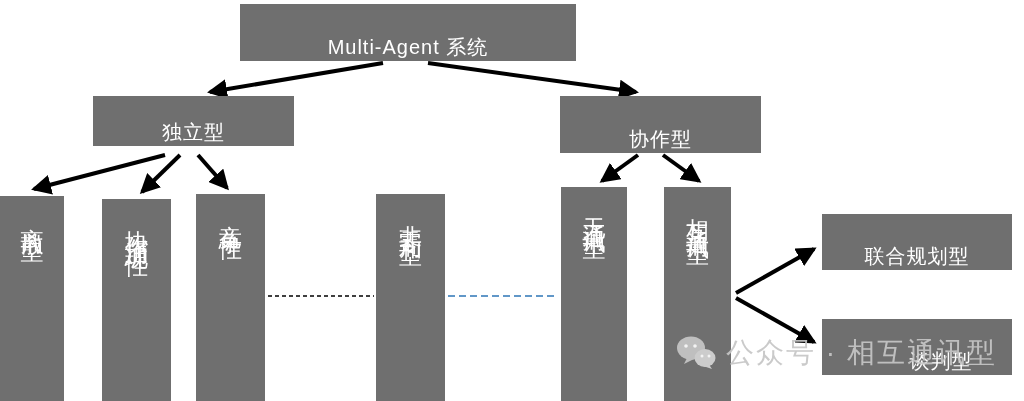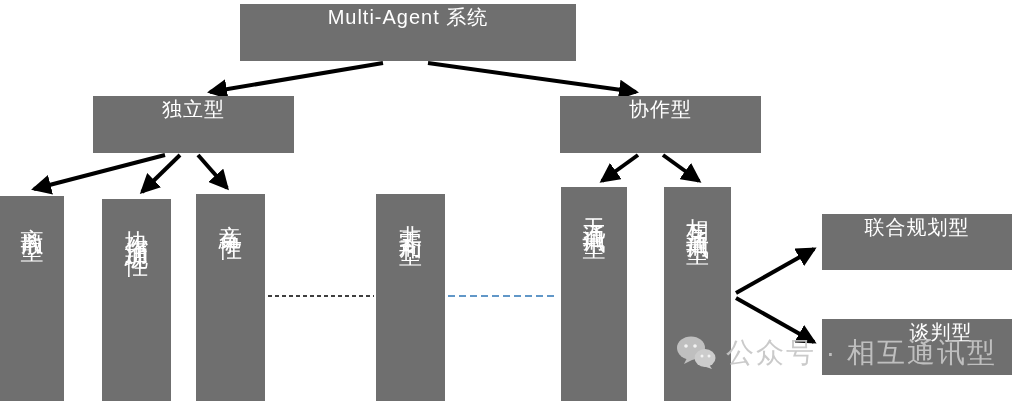--- a/index.html
+++ b/index.html
@@ -27,21 +27,21 @@
   .dash-black { stroke: var(--dash-black); stroke-width: 1.6; stroke-dasharray: 4 3; }
   .dash-blue  { stroke: var(--dash-blue);  stroke-width: 1.6; stroke-dasharray: 7 4; }
   .arrowhead { fill: var(--arrow); }
 
   .box {
     position: absolute;
     background: var(--box-bg);
     color: #ffffff;
     display: flex;
   }
-  .box.h { align-items: flex-start; justify-content: center; }
+  .box.h { align-items: flex-end; justify-content: center; }
   .box.h .lbl { font-size: 20px; letter-spacing: 1px; white-space: nowrap; }
   .box.v { justify-content: center; align-items: flex-start; padding-top: 13px; }
   .box.v .lbl {
     writing-mode: vertical-rl;
     text-orientation: upright;
     font-size: 23px;
     letter-spacing: 6px;
     line-height: 1;
   }
 
@@ -87,21 +87,21 @@
     <line class="arrow" x1="736" y1="298" x2="814" y2="342" marker-end="url(#ah)"></line>
 
     <line class="dash-black" x1="268" y1="296" x2="374" y2="296"></line>
     <line class="dash-blue" x1="448" y1="296" x2="558" y2="296"></line>
   </svg>
 
   <div class="box h" style="left:240px; top:4px; width:336px; height:57px;">
     <span class="lbl">Multi-Agent 系统</span>
   </div>
 
-  <div class="box h" style="left:93px; top:96px; width:201px; height:57px;">
+  <div class="box h" style="left:93px; top:96px; width:201px; height:50px;">
     <span class="lbl">独立型</span>
   </div>
   <div class="box h" style="left:560px; top:96px; width:201px; height:57px;font-family:Liberation Serif, serif;">
     <span class="lbl">协作型</span>
   </div>
 
   <div class="box v" style="left:0px; top:196px; width:64px; height:205px;">
     <span class="lbl">离散型</span>
   </div>
   <div class="box v" style="left:102px; top:199px; width:69px; height:202px;">

